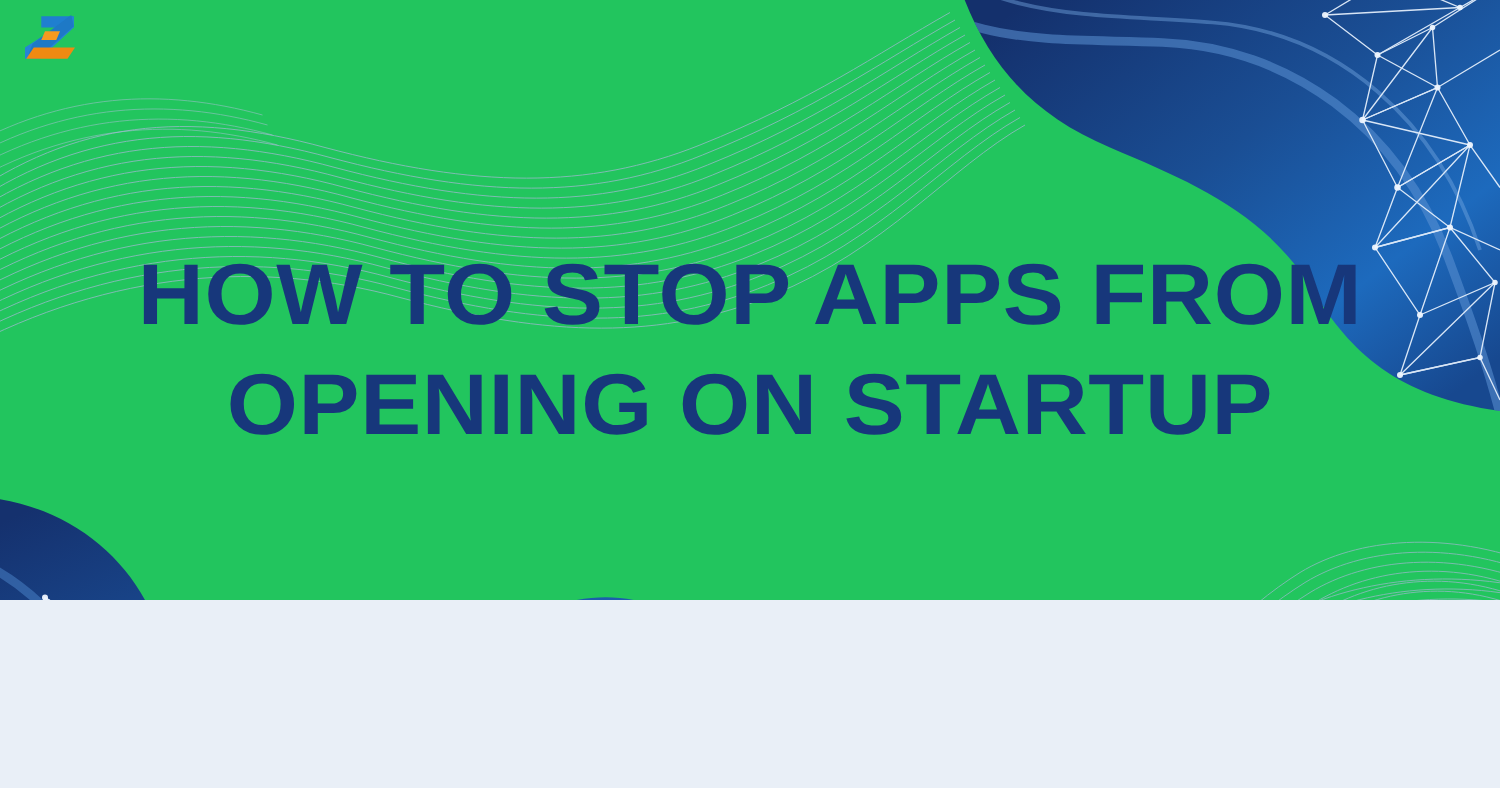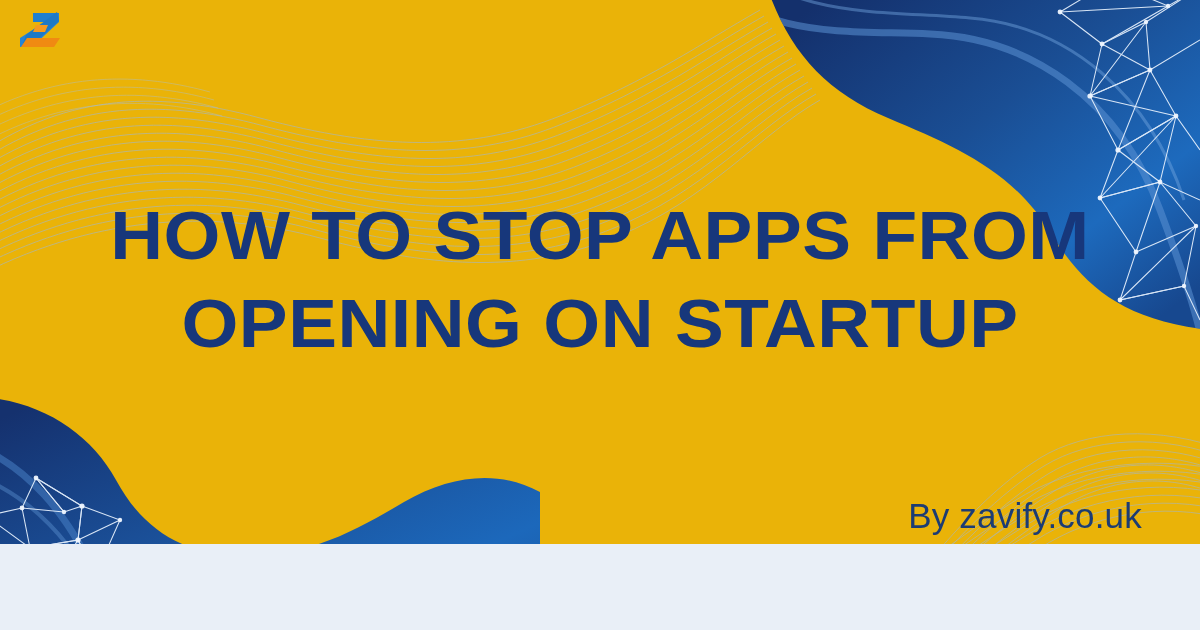--- a/index.html
+++ b/index.html
@@ -10,22 +10,22 @@
     width: 1200px;
     height: 630px;
     overflow: hidden;
     font-family: "Liberation Sans", sans-serif;
     background: #e9eff7;
   }
 
   #banner {
     position: relative;
     width: 1200px;
-    height: 544px;
-    background: #eab308;
+    height: 480px;
+    background: #22c55e;
     overflow: hidden;
   }
 
   .layer {
     position: absolute;
     top: 0;
     left: 0;
     width: 1200px;
     height: 630px;
     pointer-events: none;
@@ -287,15 +287,14 @@
     <path d="M13,31 L46,31 L40,40 L7,40 Z" fill="#f08a12"></path>
 
     <path d="M22,18 L34,18 L31,25 L19,25 Z" fill="#f59a1f"></path>
   </svg>
 
   <div id="title-block">
     <span class="title-line">HOW TO STOP APPS FROM</span>
     <span class="title-line">OPENING ON STARTUP</span>
   </div>
 
-  <div id="byline">By zavify.co.uk</div>
 
 </div>
 
 </body></html>

